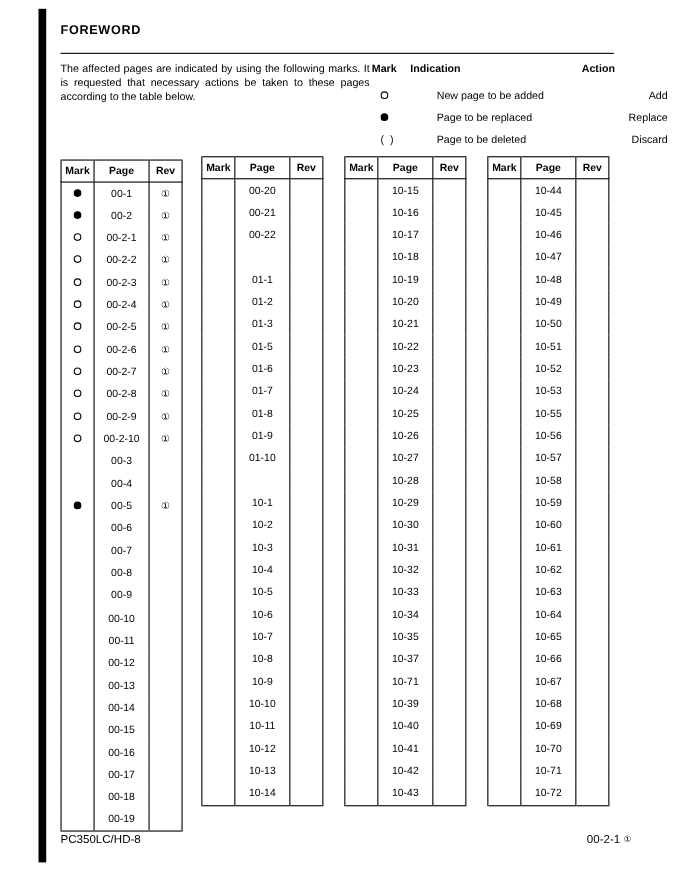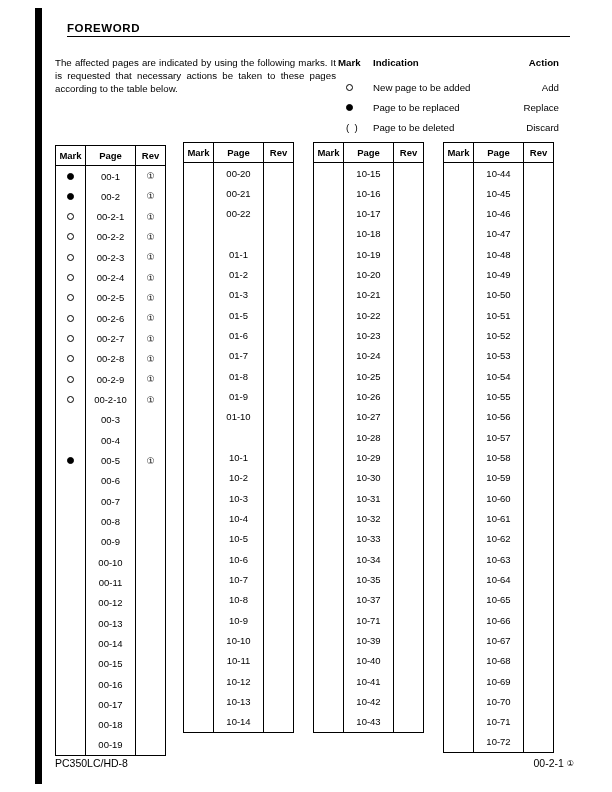--- a/index.html
+++ b/index.html
@@ -9,32 +9,32 @@
     background:#ffffff;
     color:#000000;
     font-family:"Liberation Sans","DejaVu Sans",sans-serif;
     overflow:hidden;
   }
   .binding-bar {
     position:absolute; left:35px; top:8px; width:7px; height:776px;
     background:#000;
   }
   .heading-wrap {
-    position:absolute; left:67px; top:18px; width:503px;
-    border-bottom:1.5px solid #000; padding-bottom:0;
+    position:absolute; left:55px; top:18px; width:503px;
+    border-bottom:1.5px solid #000; padding-bottom:12px;
   }
   .heading { font-size:11.5px; font-weight:bold; letter-spacing:0.6px; }
   .intro {
     position:absolute; left:55px; top:57px; width:281px;
     font-size:9.7px; line-height:12.8px; text-align:justify;
   }
   .legend { position:absolute; left:338px; top:57px; width:221px; font-size:9.7px; }
   .legend-header, .legend-row { display:grid; grid-template-columns:35px 116px 70px; }
   .legend-header { font-weight:bold; height:25px; }
-  .legend-row { height:20px; }
+  .legend-row { height:20px;gap:24px; }
   .legend-row .c1 { padding-left:8px; white-space:pre; }
   .legend .c3 { text-align:right; }
   .mark-dot {
     display:inline-block; width:7px; height:7px;
     border:1px solid #000; border-radius:50%;
     vertical-align:middle; position:relative; top:-1px;
   }
   .mark-dot.filled { background:#000; }
   table.page-table {
     position:absolute; border-collapse:collapse; table-layout:fixed;
@@ -623,25 +623,20 @@
         <td class="c-page">10-52</td>
         <td class="c-rev"></td>
       </tr>
       <tr>
         <td class="c-mark"></td>
         <td class="c-page">10-53</td>
         <td class="c-rev"></td>
       </tr>
       <tr>
         <td class="c-mark"></td>
-        <td class="c-page">10-54</td>
-        <td class="c-rev"></td>
-      </tr>
-      <tr>
-        <td class="c-mark"></td>
         <td class="c-page">10-55</td>
         <td class="c-rev"></td>
       </tr>
       <tr>
         <td class="c-mark"></td>
         <td class="c-page">10-56</td>
         <td class="c-rev"></td>
       </tr>
       <tr>
         <td class="c-mark"></td>

